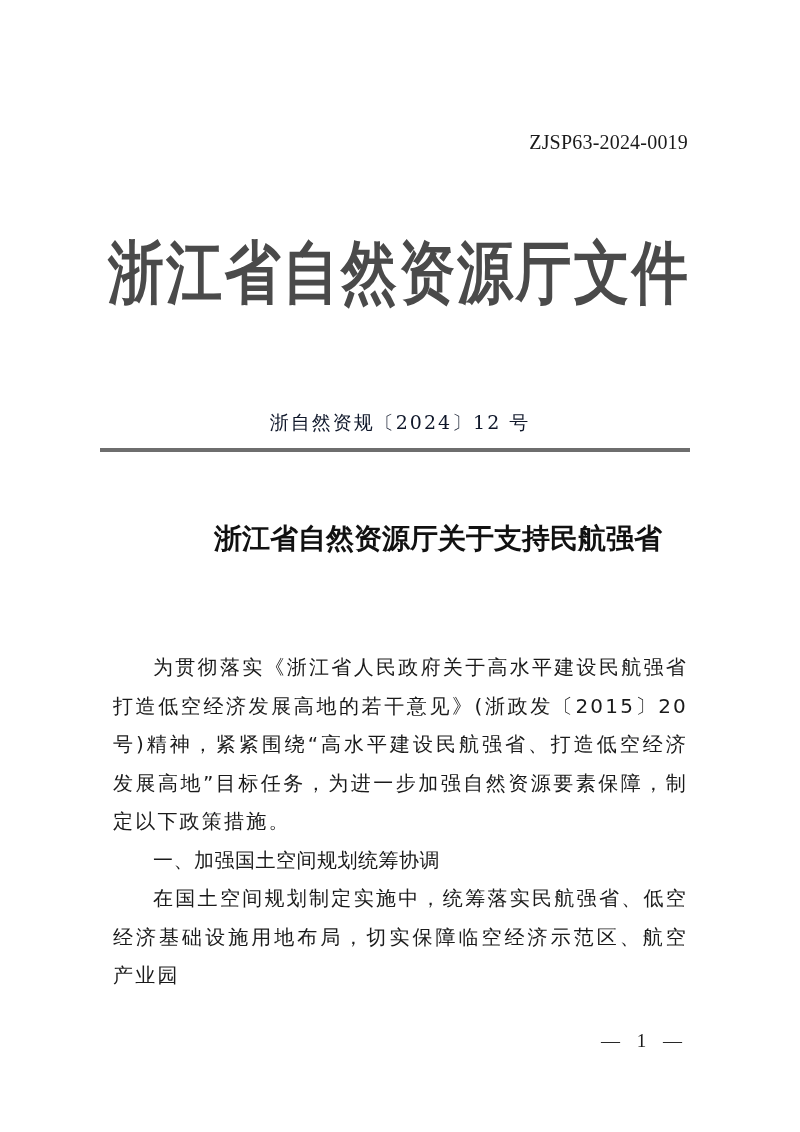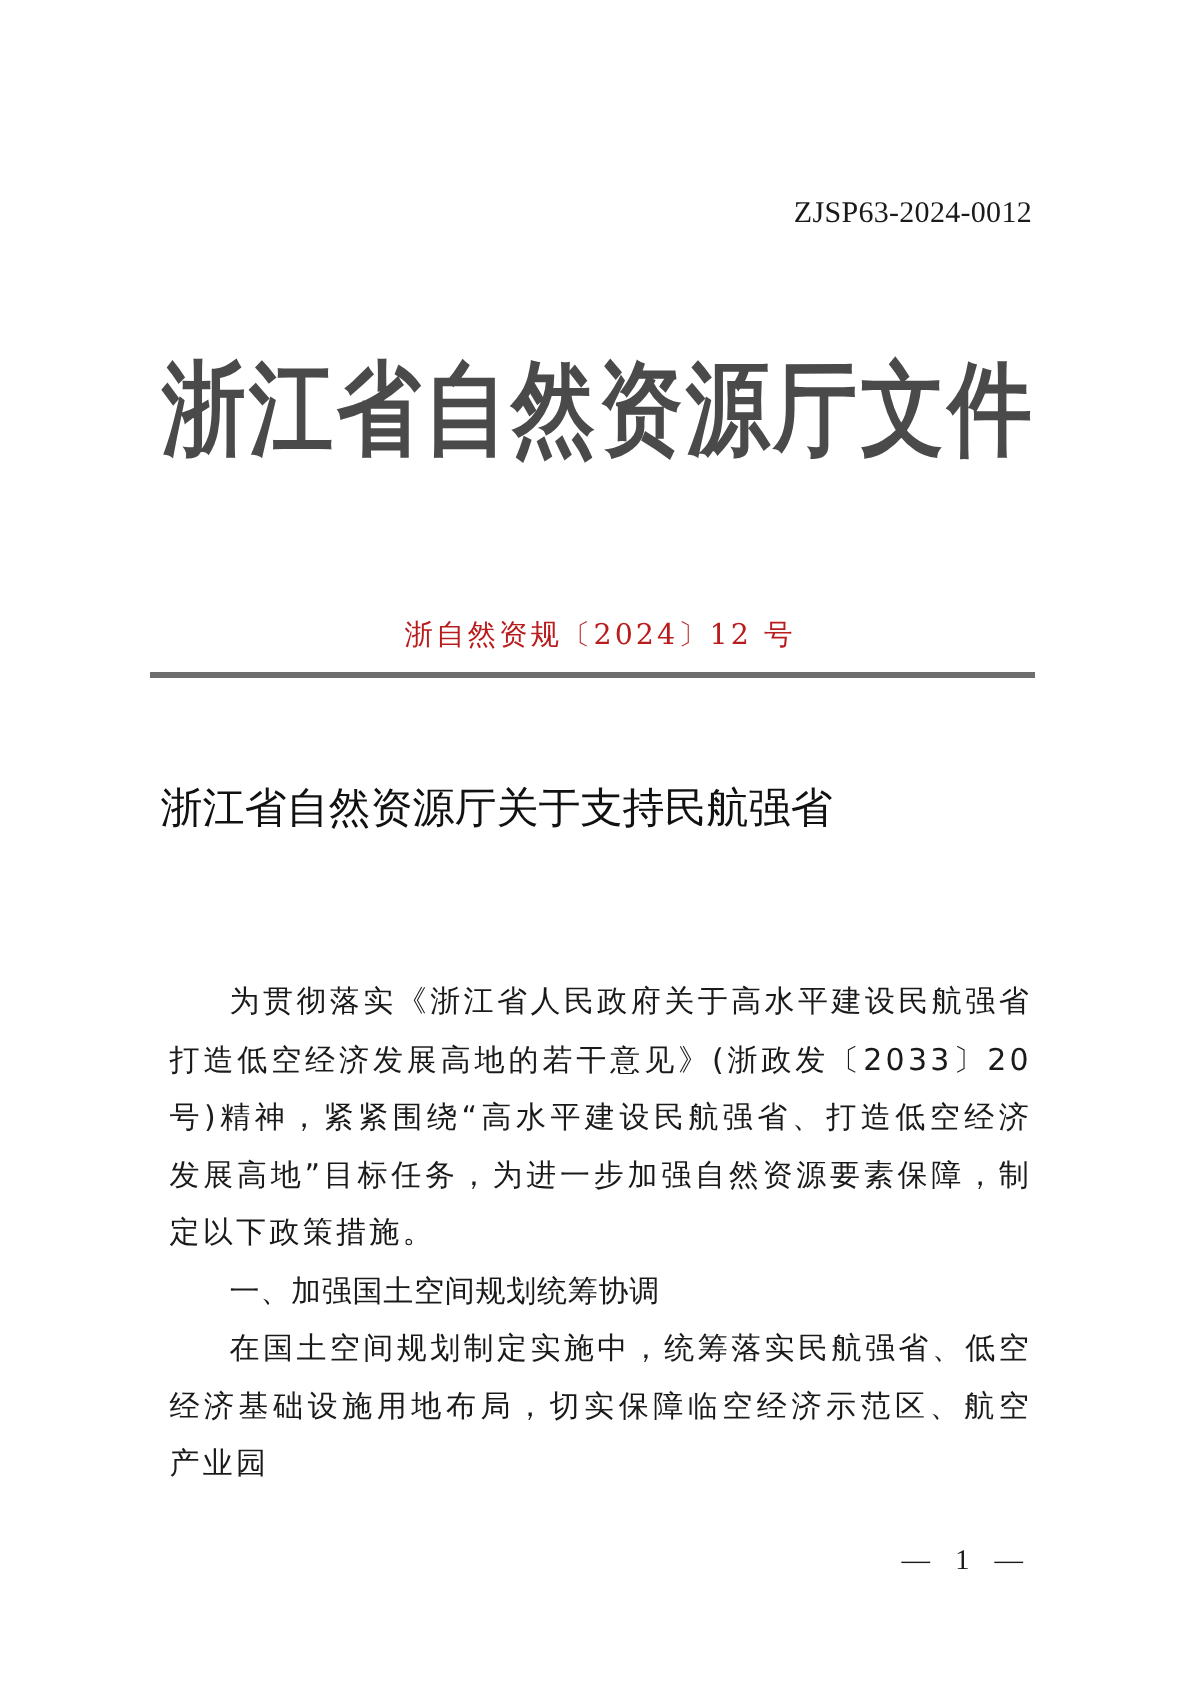--- a/index.html
+++ b/index.html
@@ -43,39 +43,39 @@
     }
     .masthead span { display: inline-block; }
     .doc-number {
       position: absolute;
       top: 410px;
       left: 0;
       width: 800px;
       text-align: center;
       font-family: "DejaVu Serif", "Liberation Serif", serif;
       font-size: 19px;
-      color: #b91c1c;
+      color: #0f172a;
       letter-spacing: 2px;
     }
     .red-rule {
       position: absolute;
       top: 448px;
       left: 100px;
       width: 590px;
       height: 4px;
       background: #6e6e6e;
     }
     .title {
       position: absolute;
       top: 515px;
       left: 0;
       width: 662px;
-      text-align: center;
+      text-align: right;
       font-family: "DejaVu Serif", "Liberation Serif", serif;
-      font-weight: normal;
+      font-weight: bold;
       font-size: 28px;
       line-height: 48px;
       color: #111;
     }
     .title div { white-space: nowrap; }
     .body-text {
       position: absolute;
       top: 648px;
       left: 113px;
       width: 575px;
@@ -103,21 +103,21 @@
       right: 112px;
       font-family: "Liberation Serif", "DejaVu Serif", serif;
       font-size: 19px;
       color: #1a1a1a;
       letter-spacing: 6px;
     }
   </style>
 </head>
 <body>
 
-<div class="doc-code">ZJSP63-2024-0012</div>
+<div class="doc-code">ZJSP63-2024-0019</div>
 
 <div class="masthead">
   <span>浙</span>
   <span>江</span>
   <span>省</span>
   <span>自</span>
   <span>然</span>
   <span>资</span>
   <span>源</span>
   <span>厅</span>
@@ -127,18 +127,18 @@
 
 <div class="doc-number">浙自然资规〔2024〕12 号</div>
 
 <div class="red-rule"></div>
 
 <div class="title">
   <div>浙江省自然资源厅关于支持民航强省</div>
 </div>
 
 <div class="body-text">
-  <p class="indent">为贯彻落实《浙江省人民政府关于高水平建设民航强省打造低空经济发展高地的若干意见》(浙政发〔2033〕20号)精神，紧紧围绕“高水平建设民航强省、打造低空经济发展高地”目标任务，为进一步加强自然资源要素保障，制定以下政策措施。</p>
+  <p class="indent">为贯彻落实《浙江省人民政府关于高水平建设民航强省打造低空经济发展高地的若干意见》(浙政发〔2015〕20号)精神，紧紧围绕“高水平建设民航强省、打造低空经济发展高地”目标任务，为进一步加强自然资源要素保障，制定以下政策措施。</p>
   <p class="heading-1">一、加强国土空间规划统筹协调</p>
   <p class="indent">在国土空间规划制定实施中，统筹落实民航强省、低空经济基础设施用地布局，切实保障临空经济示范区、航空产业园</p>
 </div>
 
 <div class="page-number">— 1 —</div>
 
 </body></html>

